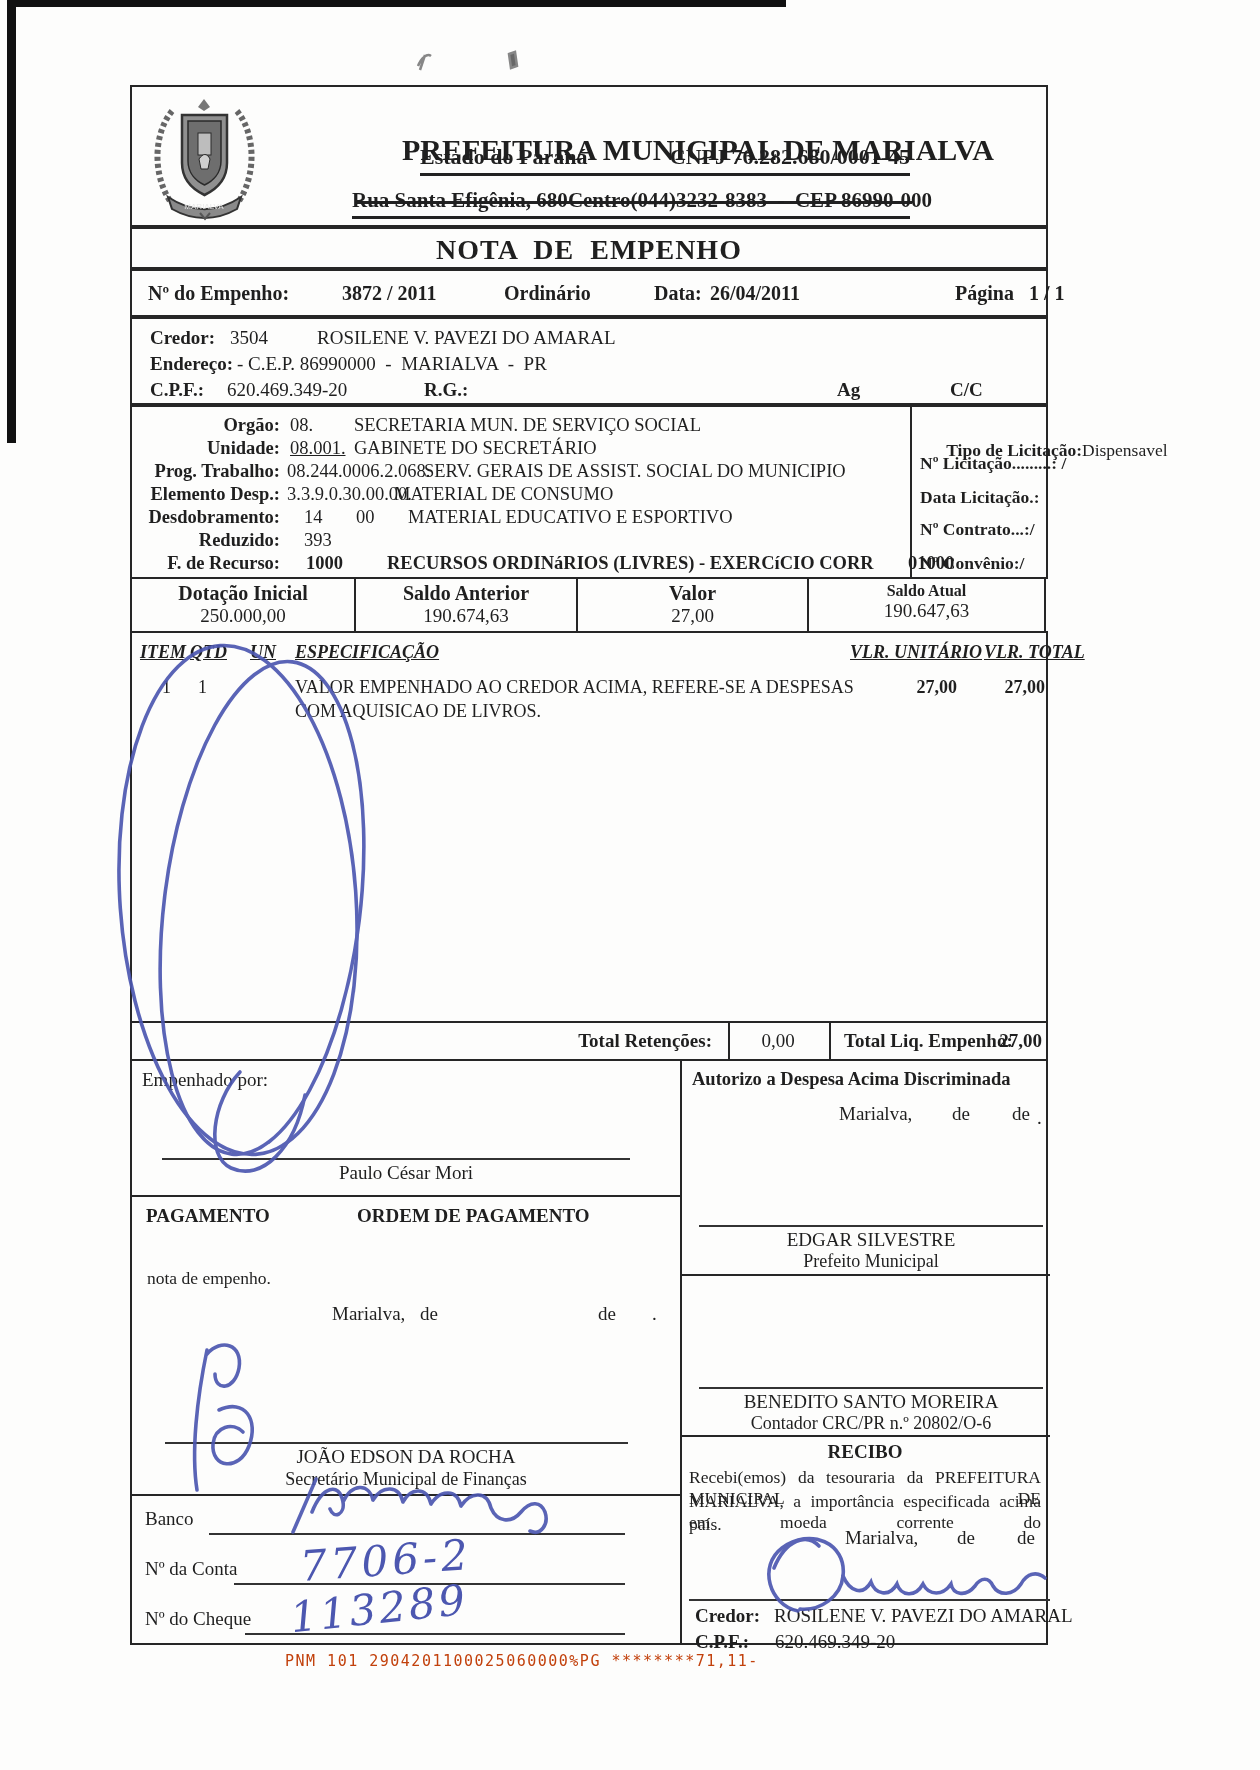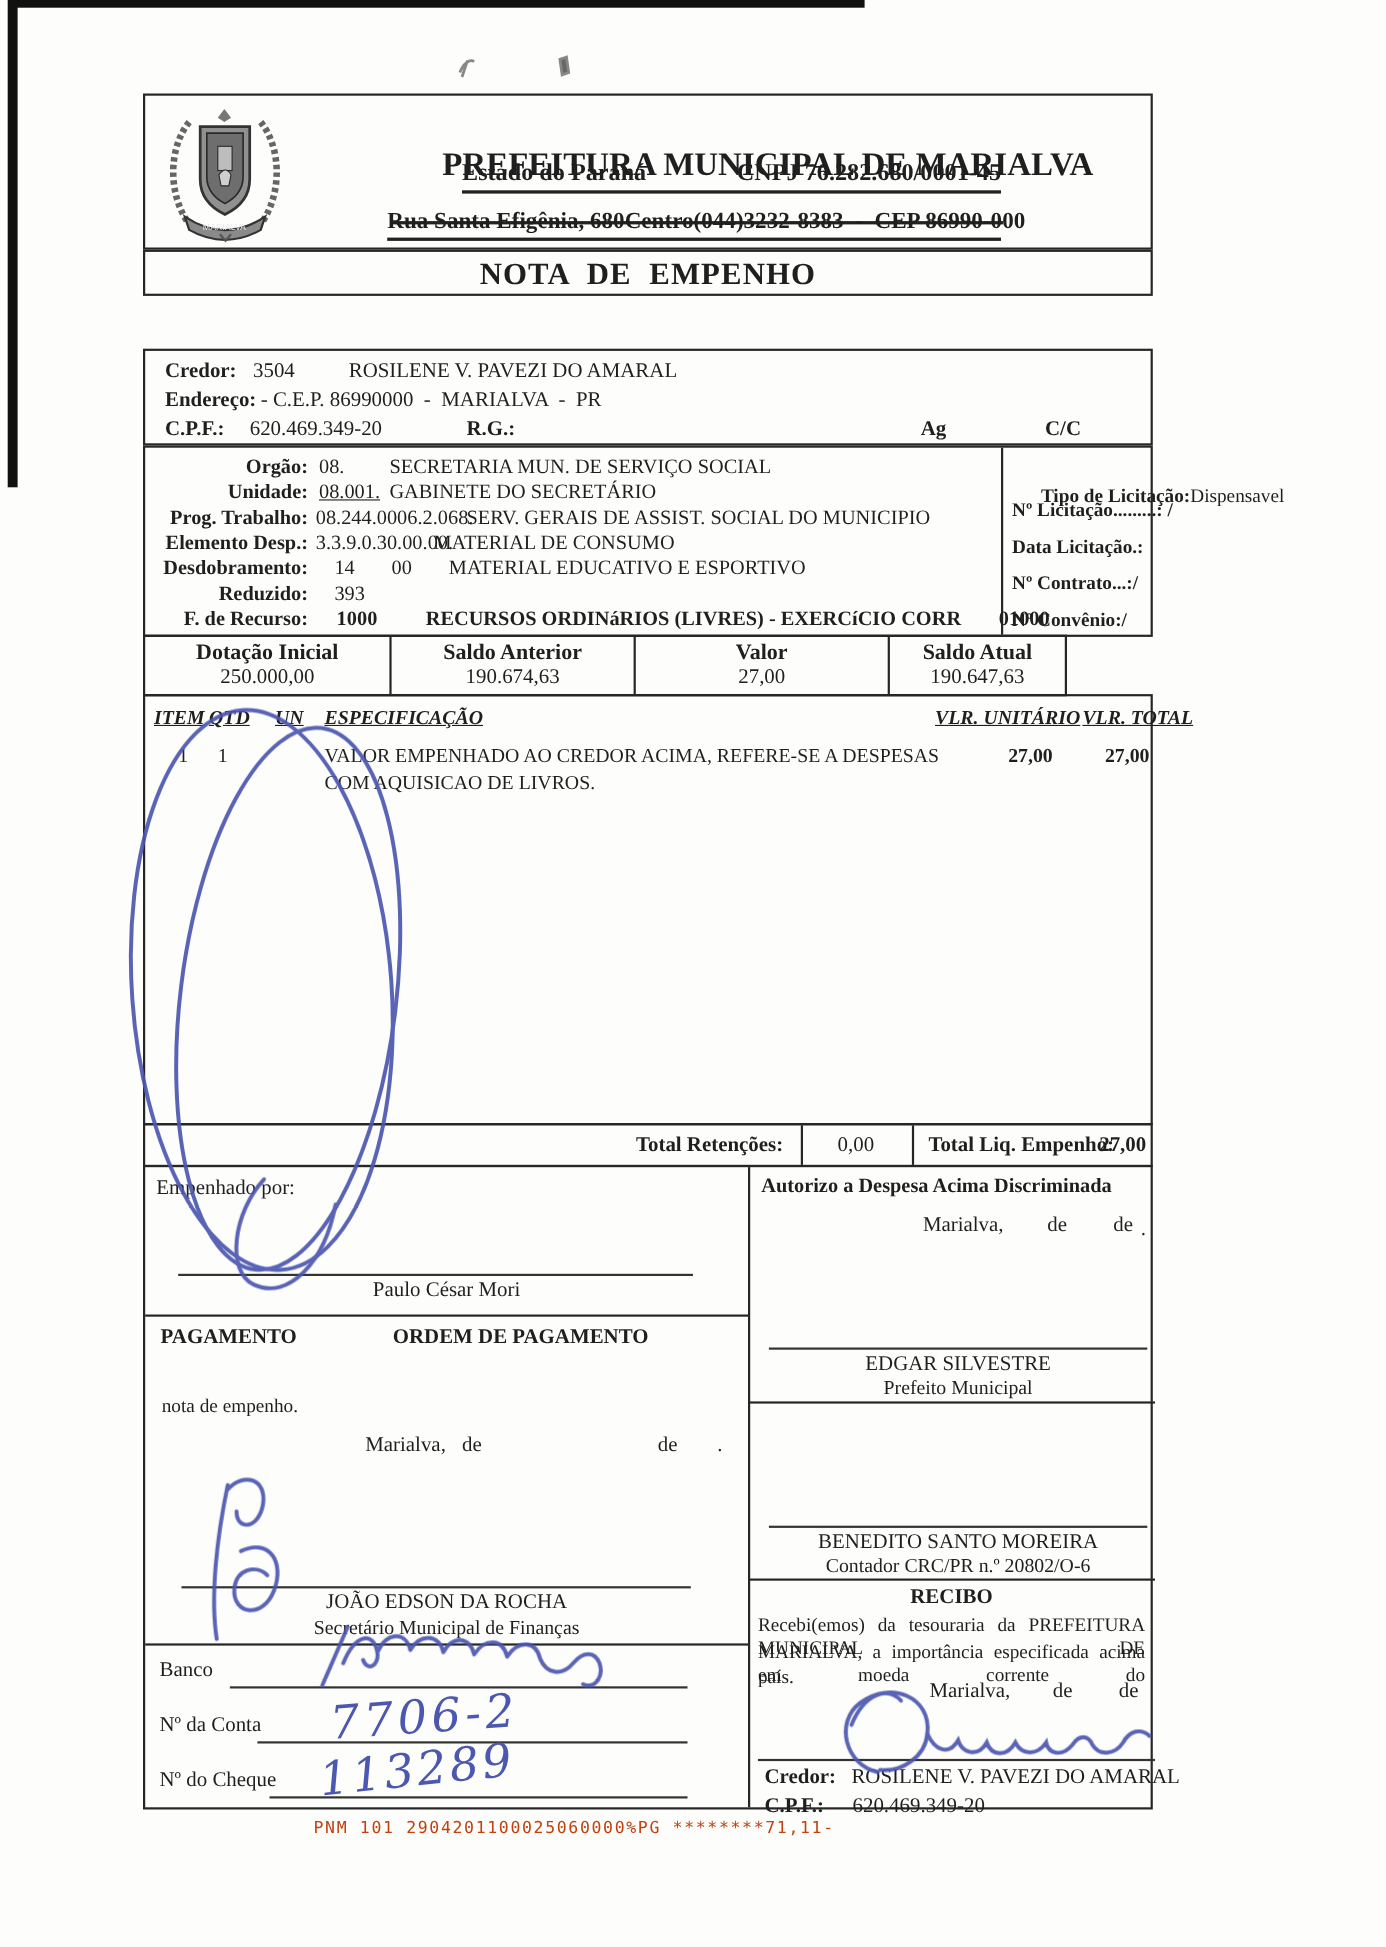--- a/index.html
+++ b/index.html
@@ -56,20 +56,29 @@
       <span>Rua Santa Efigênia, 680</span>
       <span>Centro</span>
       <span>(044)3232-8383  -  CEP 86990-000</span>
     </div>
   </div>
 
   <div class="box" style="left:130px;top:227px;width:918px;height:42px;">
     <div class="a b ctr" style="left:0;top:5px;width:100%;font-size:28px;letter-spacing:1px;">NOTA  DE  EMPENHO</div>
   </div>
 
+  <div class="box" style="left:130px;top:269px;width:918px;height:48px;">
+    <span class="a b" style="left:16px;top:11px;font-size:20px;">Nº do Empenho:</span>
+    <span class="a b" style="left:210px;top:11px;font-size:20px;">3872 / 2011</span>
+    <span class="a b" style="left:372px;top:11px;font-size:20px;">Ordinário</span>
+    <span class="a b" style="left:522px;top:11px;font-size:20px;">Data:</span>
+    <span class="a b" style="left:578px;top:11px;font-size:20px;">26/04/2011</span>
+    <span class="a b" style="left:823px;top:11px;font-size:20px;">Página</span>
+    <span class="a b" style="left:897px;top:11px;font-size:20px;">1 / 1</span>
+  </div>
 
   <div class="box" style="left:130px;top:317px;width:918px;height:88px;">
     <span class="a b" style="left:18px;top:8px;font-size:19px;">Credor:</span>
     <span class="a" style="left:98px;top:8px;font-size:19px;">3504</span>
     <span class="a" style="left:185px;top:8px;font-size:19px;">ROSILENE V. PAVEZI DO AMARAL</span>
     <span class="a b" style="left:18px;top:34px;font-size:19px;">Endereço:</span>
     <span class="a" style="left:105px;top:34px;font-size:19px;">- C.E.P. 86990000  -  MARIALVA  -  PR</span>
     <span class="a b" style="left:18px;top:60px;font-size:19px;">C.P.F.:</span>
     <span class="a" style="left:95px;top:60px;font-size:19px;">620.469.349-20</span>
     <span class="a b" style="left:292px;top:60px;font-size:19px;">R.G.:</span>
@@ -111,35 +120,35 @@
 
     <span class="a" style="left:788px;top:14px;font-size:17.5px;">
       <span class="b">Tipo de Licitação:</span><span>Dispensavel</span>
     </span>
     <span class="a b" style="left:788px;top:47px;font-size:17.5px;">Nº Licitação.........: /</span>
     <span class="a b" style="left:788px;top:81px;font-size:17.5px;">Data Licitação.:</span>
     <span class="a b" style="left:788px;top:113px;font-size:17.5px;">Nº Contrato...:/</span>
     <span class="a b" style="left:788px;top:147px;font-size:17.5px;">Nº Convênio:/</span>
   </div>
 
-  <div class="box" style="left:130px;top:577px;width:840px;height:56px;display:grid;grid-template-columns:224px 222px 231px 1fr;">
+  <div class="box" style="left:130px;top:577px;width:916px;height:56px;display:grid;grid-template-columns:224px 222px 231px 1fr;">
     <div style="border-right:2px solid #262626;text-align:center;padding-top:3px;">
       <div class="b" style="font-size:20px;">Dotação Inicial</div>
       <div style="font-size:19px;">250.000,00</div>
     </div>
     <div style="border-right:2px solid #262626;text-align:center;padding-top:3px;">
       <div class="b" style="font-size:20px;">Saldo Anterior</div>
       <div style="font-size:19px;">190.674,63</div>
     </div>
     <div style="border-right:2px solid #262626;text-align:center;padding-top:3px;">
       <div class="b" style="font-size:20px;">Valor</div>
       <div style="font-size:19px;">27,00</div>
     </div>
     <div style="text-align:center;padding-top:3px;">
-      <div class="b" style="font-size:20px;">Saldo Atual</div>
+      <div class="b" style="font-size:16px;">Saldo Atual</div>
       <div style="font-size:19px;">190.647,63</div>
     </div>
   </div>
 
   <div class="box" style="left:130px;top:631px;width:918px;height:392px;">
     <span class="a b it u" style="left:8px;top:9px;font-size:18px;">ITEM</span>
     <span class="a b it u" style="left:58px;top:9px;font-size:18px;">QTD</span>
     <span class="a b it u" style="left:118px;top:9px;font-size:18px;">UN</span>
     <span class="a b it u" style="left:163px;top:9px;font-size:18px;">ESPECIFICAÇÃO</span>
     <span class="a b it u" style="left:718px;top:9px;font-size:18px;">VLR. UNITÁRIO</span>

